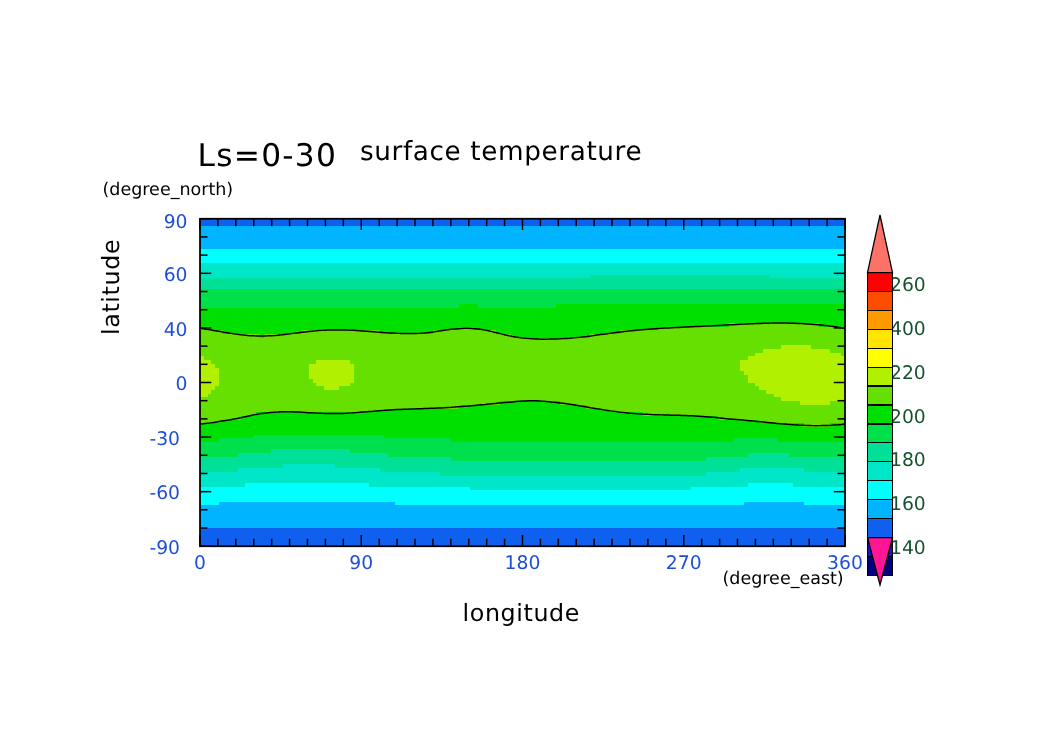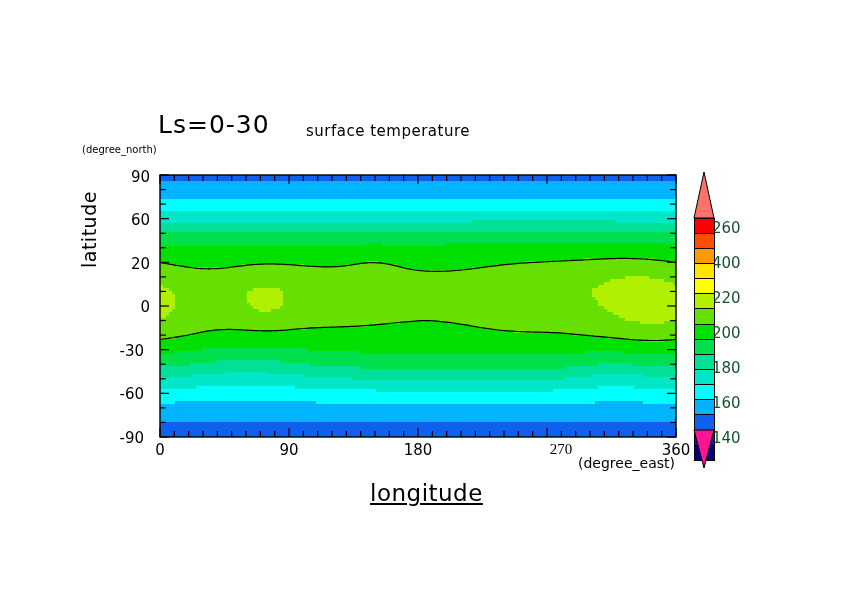--- a/index.html
+++ b/index.html
@@ -27,56 +27,54 @@
     color: #000;
   }
   #title-ls {
     left: 158px;
     top: 110px;
     font-size: 25px;
     letter-spacing: 1px;
   }
   #title-main {
     left: 288px;
-    top: 122px;
-    font-size: 15px;
+    top: 109px;
+    font-size: 21px;
     letter-spacing: 0.5px;
-    margin-left: 18px;
   }
   #unit-north {
     left: 82px;
     top: 144px;
-    font-size: 10px;
+    font-size: 14px;
   }
   #unit-east {
     left: 578px;
     top: 455px;
     font-size: 14px;
   }
   #xaxis-title {
     left: 370px;
     top: 480px;
-    font-size: 23px;
+    font-size: 19px;
     letter-spacing: 0.5px;
-    text-decoration: underline;
   }
   #yaxis-title {
     left: 78px;
     top: 268px;
     font-size: 19px;
     letter-spacing: 0.5px;
     transform: rotate(-90deg);
     transform-origin: left top;
     white-space: nowrap;
   }
   .tick-lbl {
     position: absolute;
     font-size: 15px;
     white-space: pre;
-    color: #000000;
+    color: #1d4ed8;
   }
   .ytick {
     text-align: right;
     width: 44px;
   }
   .xtick {
     text-align: center;
     width: 50px;
   }
   .cbtick {
@@ -94,30 +92,30 @@
 
   <div class="ttl" id="title-ls">Ls=0-30</div>
   <div class="ttl" id="title-main">surface temperature</div>
   <div class="ttl" id="unit-north">(degree_north)</div>
   <div class="ttl" id="unit-east">(degree_east)</div>
   <div class="ttl" id="xaxis-title">longitude</div>
   <div class="ttl" id="yaxis-title">latitude</div>
 
   <div class="tick-lbl ytick" style="left:106px; top:168px;">90</div>
   <div class="tick-lbl ytick" style="left:106px; top:211px;">60</div>
-  <div class="tick-lbl ytick" style="left:106px; top:255px;">20</div>
+  <div class="tick-lbl ytick" style="left:106px; top:255px;">40</div>
   <div class="tick-lbl ytick" style="left:106px; top:298px;">0</div>
   <div class="tick-lbl ytick" style="left:100px; top:342px;">-30</div>
   <div class="tick-lbl ytick" style="left:100px; top:385px;">-60</div>
   <div class="tick-lbl ytick" style="left:100px; top:429px;">-90</div>
 
   <div class="tick-lbl xtick" style="left:135px; top:441px;">0</div>
   <div class="tick-lbl xtick" style="left:264px; top:441px;">90</div>
   <div class="tick-lbl xtick" style="left:393px; top:441px;">180</div>
-  <div class="tick-lbl xtick" style="left:536px; top:441px;font-family:Liberation Serif, serif;">270</div>
+  <div class="tick-lbl xtick" style="left:522px; top:441px;">270</div>
   <div class="tick-lbl xtick" style="left:651px; top:441px;">360</div>
 
   <div class="cbtick" style="left:712px; top:219px;">260</div>
   <div class="cbtick" style="left:712px; top:254px;">400</div>
   <div class="cbtick" style="left:712px; top:289px;">220</div>
   <div class="cbtick" style="left:712px; top:324px;">200</div>
   <div class="cbtick" style="left:712px; top:359px;">180</div>
   <div class="cbtick" style="left:712px; top:394px;">160</div>
   <div class="cbtick" style="left:712px; top:429px;">140</div>
 

